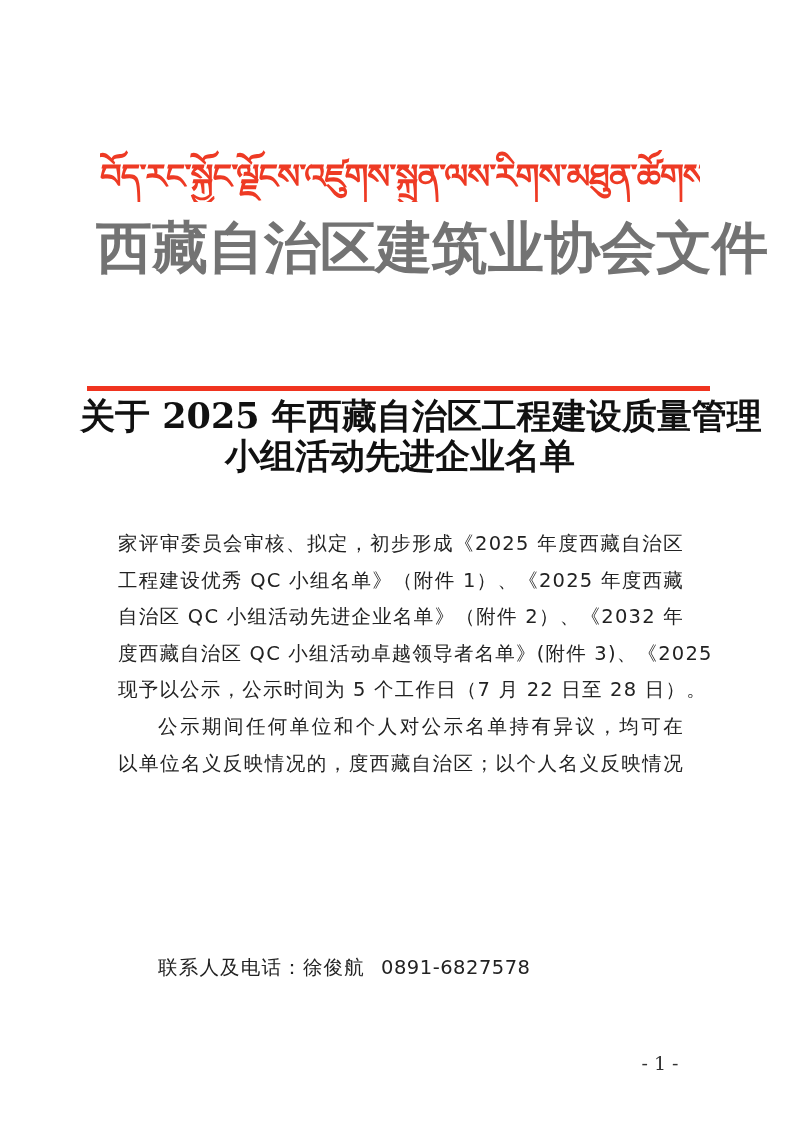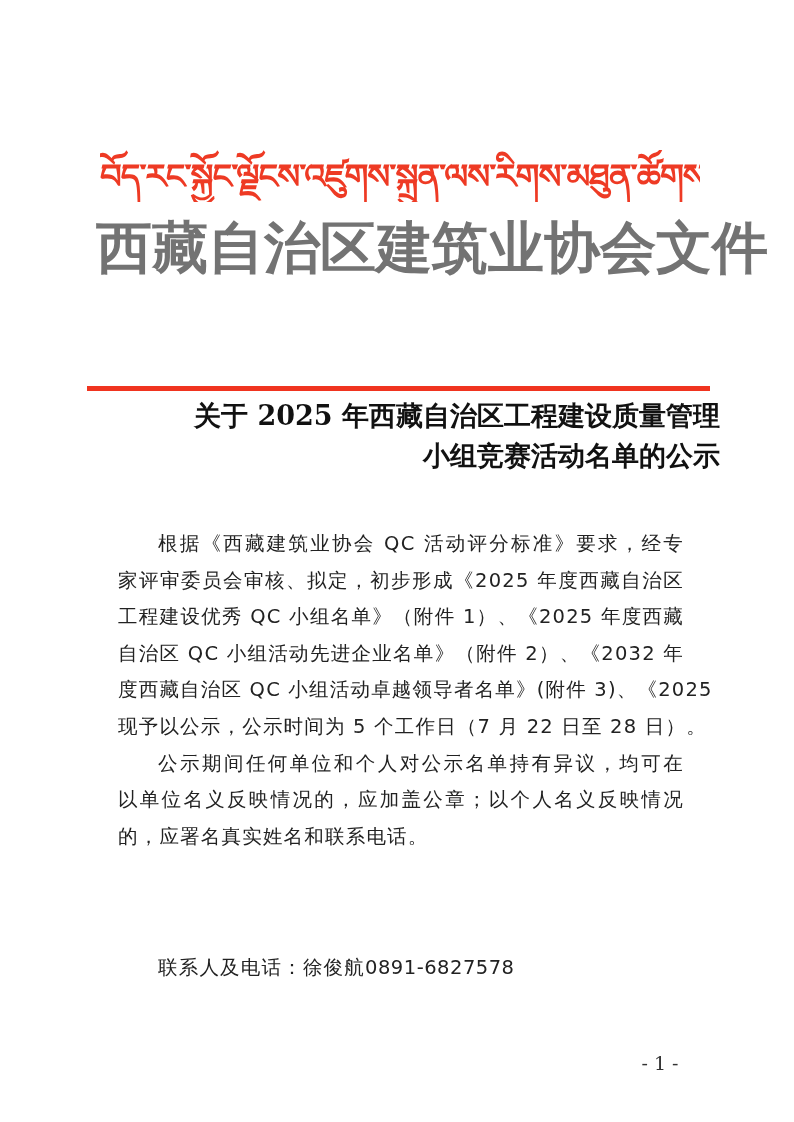--- a/index.html
+++ b/index.html
@@ -8,65 +8,63 @@
   .page { position: absolute; left: 0; top: 0; width: 794px; height: 1122px; background: #fff; }
   .tibetan { position: absolute; left: 100px; top: 150px; width: 600px; height: 52px;
              color: #ee3a24; font-size: 34px; line-height: 52px; white-space: nowrap;
              text-align: center; letter-spacing: -1px; overflow: hidden;
              font-family: "DejaVu Sans", sans-serif; font-weight: bold; }
   .org-title { position: absolute; left: 96px; top: 212px; width: 610px; height: 70px;
                color: #737373; font-size: 56px; line-height: 70px; font-weight: bold;
                text-align: justify; text-align-last: justify; white-space: nowrap;
                font-family: "DejaVu Serif", "Liberation Serif", serif; letter-spacing: 0px; }
   .red-rule { position: absolute; left: 87px; top: 386px; width: 623px; height: 5px; background: #f0341f; }
-  .doc-title { position: absolute; left: 80px; top: 396px; width: 640px; text-align: right;
-               font-size: 27px; font-weight: bold; line-height: 40px; color: #111;
+  .doc-title { position: absolute; left: 80px; top: 396px; width: 640px; text-align: center;
+               font-size: 35px; font-weight: bold; line-height: 40px; color: #111;
                font-family: "DejaVu Serif", "Liberation Serif", serif; }
   .doc-title div { white-space: nowrap; }
   .body-text { position: absolute; left: 118px; top: 526px; width: 566px;
                font-size: 19.5px; line-height: 36.6px; color: #222;
                font-family: "DejaVu Sans", "Liberation Sans", sans-serif; letter-spacing: 1.2px; }
   .body-text .line { display: block; white-space: nowrap; text-align: justify; text-align-last: justify; }
   .body-text .line.first { padding-left: 40px; }
   .body-text .line.last { text-align-last: left; }
   .contact { position: absolute; left: 158px; top: 952px; font-size: 19.5px; line-height: 32px;
              color: #222; font-family: "DejaVu Sans", "Liberation Sans", sans-serif; letter-spacing: 1.2px; white-space: nowrap; }
-  .contact .phone { margin-left: 0; letter-spacing: 0.5px; }
+  .contact .phone { margin-left: 16px; letter-spacing: 0.5px; }
   .page-number { position: absolute; left: 630px; top: 1052px; width: 60px; text-align: center;
                  font-size: 19px; color: #333; font-family: "DejaVu Serif", "Liberation Serif", serif; }
 </style>
 </head>
 <body>
 
 <div class="page">
 
   <div class="tibetan">བོད་རང་སྐྱོང་ལྗོངས་འཛུགས་སྐྲུན་ལས་རིགས་མཐུན་ཚོགས་ཡིག་ཆ།</div>
 
   <div class="org-title">西藏自治区建筑业协会文件</div>
 
   <div class="red-rule"></div>
 
   <div class="doc-title">
     <div>关于 2025 年西藏自治区工程建设质量管理</div>
-    <div>小组竞赛活动名单的公示</div>
+    <div>小组活动先进企业名单</div>
   </div>
 
   <div class="body-text">
     <div>
-      <span class="line first">根据《西藏建筑业协会 QC 活动评分标准》要求，经专</span>
       <span class="line">家评审委员会审核、拟定，初步形成《2025 年度西藏自治区</span>
       <span class="line">工程建设优秀 QC 小组名单》（附件 1）、《2025 年度西藏</span>
       <span class="line">自治区 QC 小组活动先进企业名单》（附件 2）、《2032 年</span>
       <span class="line">度西藏自治区 QC 小组活动卓越领导者名单》(附件 3)、《2025</span>
       <span class="line">现予以公示，公示时间为 5 个工作日（7 月 22 日至 28 日）。</span>
     </div>
     <div>
       <span class="line first">公示期间任何单位和个人对公示名单持有异议，均可在</span>
-      <span class="line">以单位名义反映情况的，应加盖公章；以个人名义反映情况</span>
-      <span class="line last">的，应署名真实姓名和联系电话。</span>
+      <span class="line">以单位名义反映情况的，度西藏自治区；以个人名义反映情况</span>
     </div>
   </div>
 
   <div class="contact">
     <span>联系人及电话：徐俊航</span><span class="phone">0891-6827578</span>
   </div>
 
   <div class="page-number">- 1 -</div>
 
 </div>

